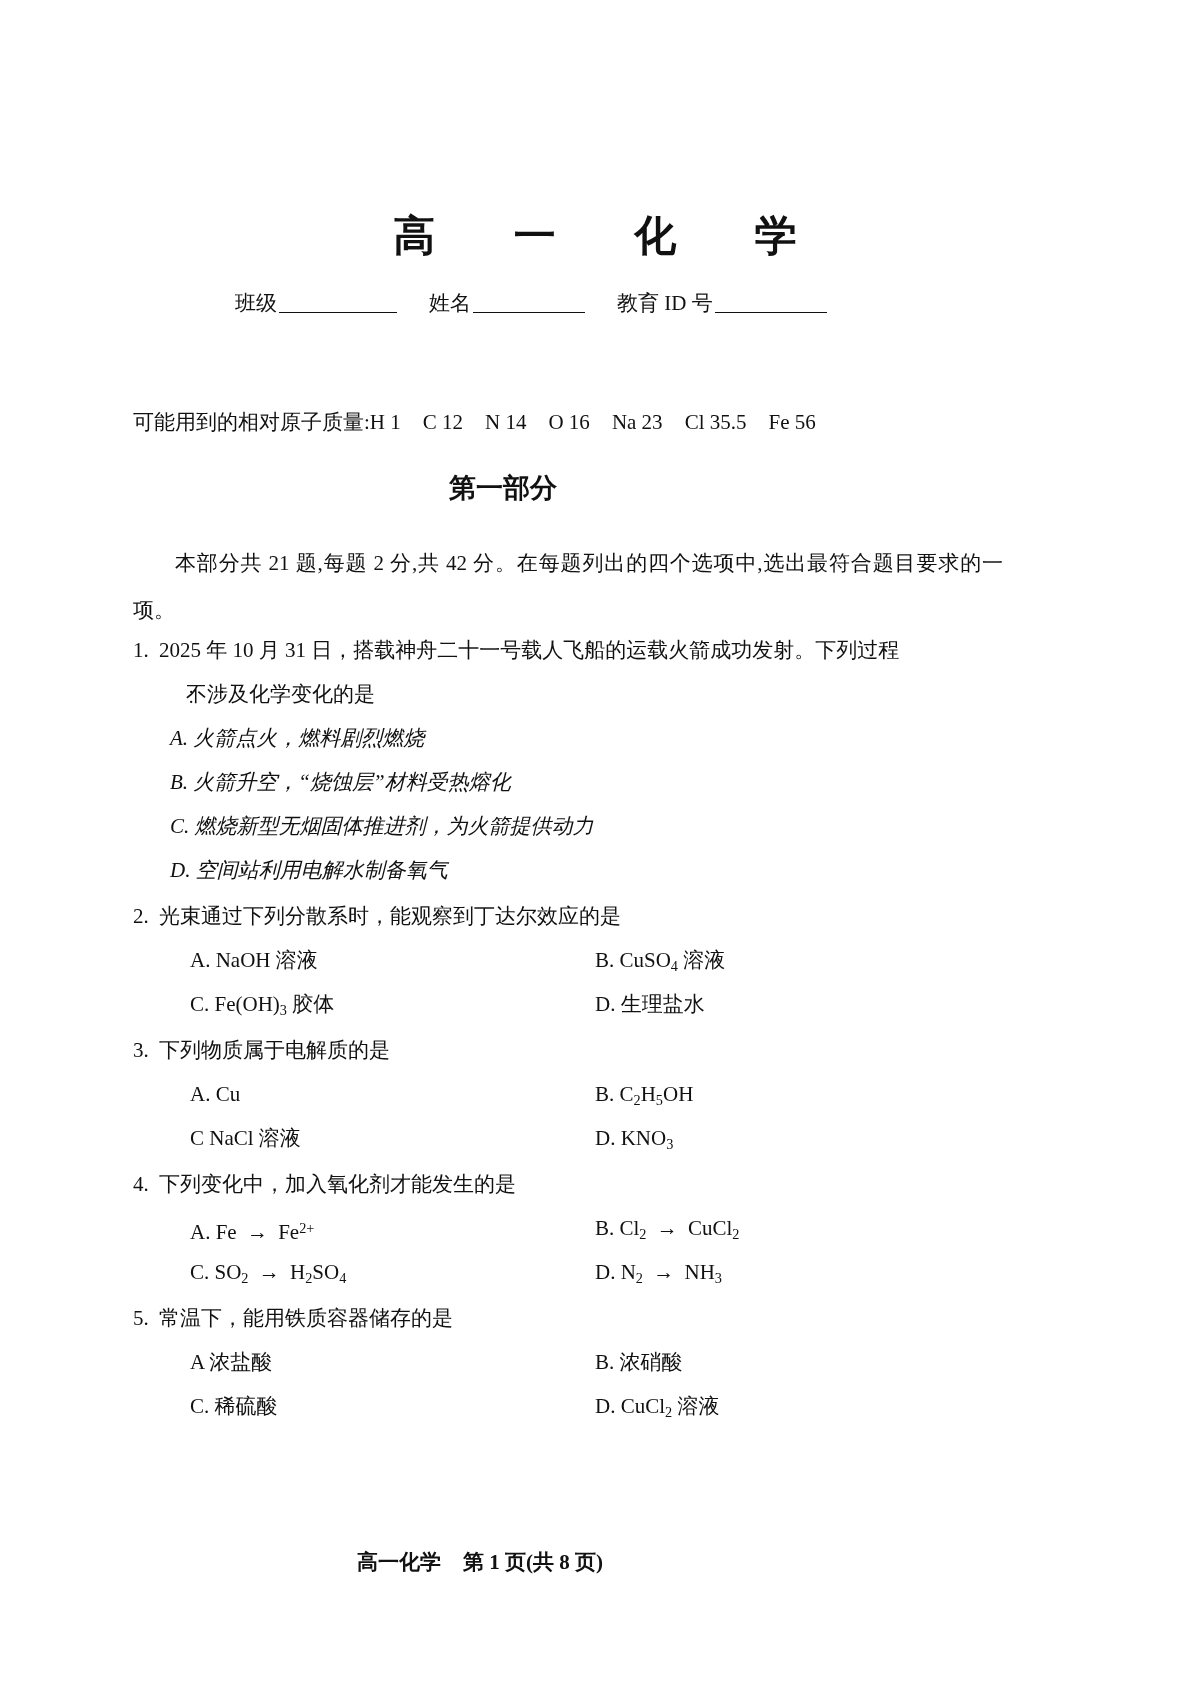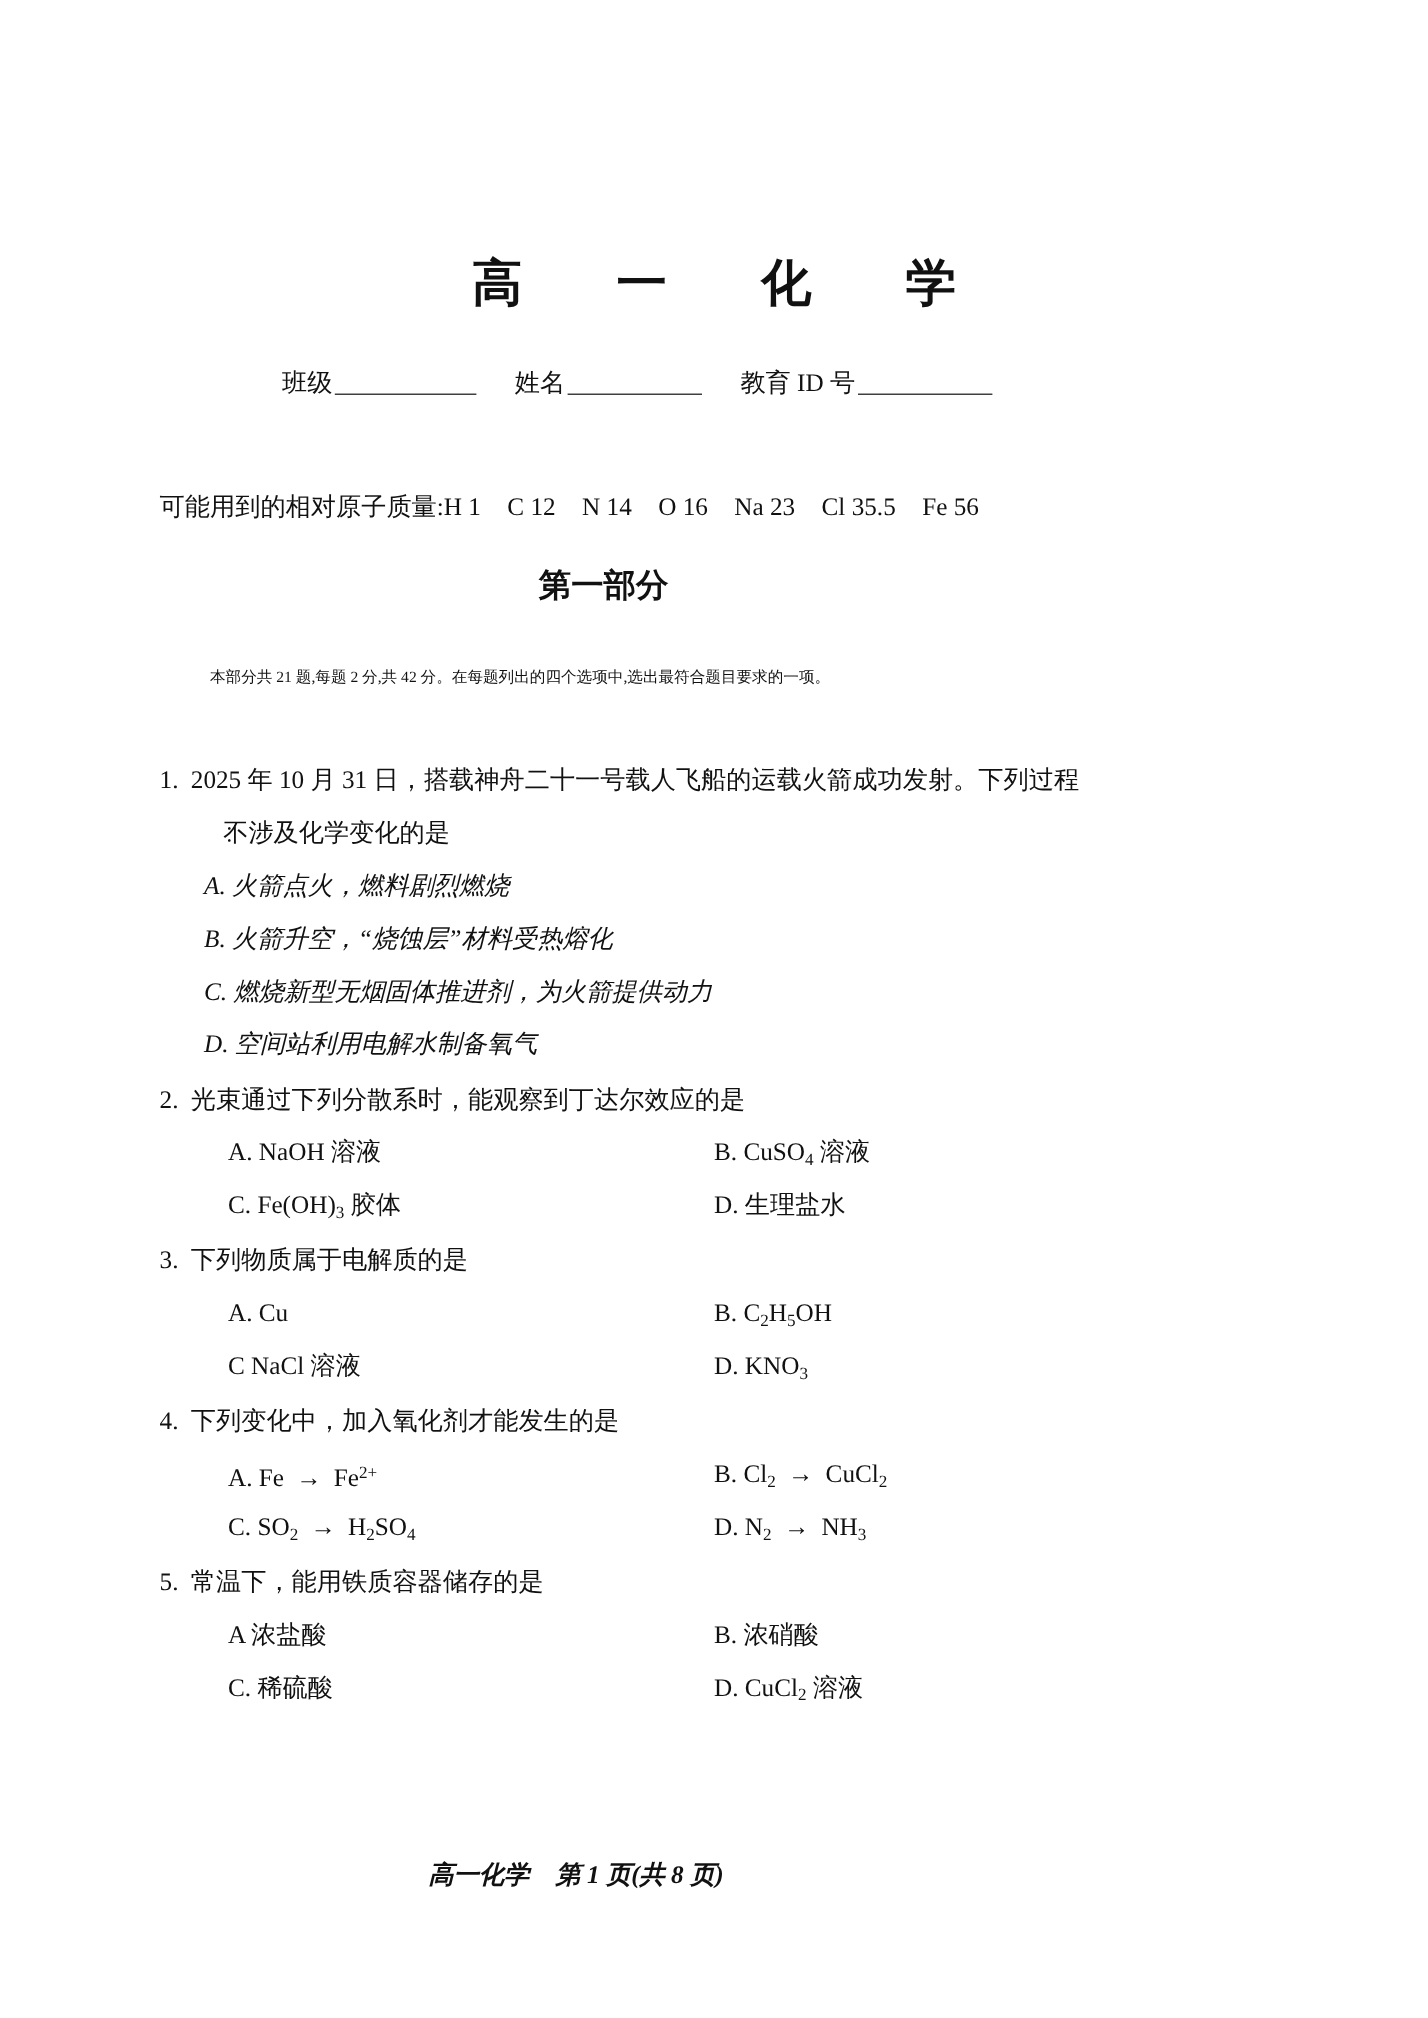--- a/index.html
+++ b/index.html
@@ -22,21 +22,20 @@
     text-indent:34px;
     font-family:"Liberation Serif","DejaVu Serif",serif;
     margin-top:32px;
   }
 
   
   .idline {
     position:absolute; left:235px; top:289px;
     font-size:21px;
     white-space:nowrap;
-    margin-top:16px;
   }
   .idline .lbl { font-weight:500; }
   .blank-s { display:inline-block; width:118px; border-bottom:1.6px solid #111; vertical-align:-3px; margin:0 2px; }
   .blank-m { display:inline-block; width:112px; border-bottom:1.6px solid #111; vertical-align:-3px; margin:0 2px; }
   .gap1 { display:inline-block; width:30px; }
   .gap2 { display:inline-block; width:30px; }
 
   
   .atomic {
     position:absolute; left:133px; top:408px;
@@ -47,21 +46,21 @@
 
   
   .part-head {
     position:absolute; left:0; top:470px; width:1006px;
     text-align:center; font-size:27px; font-weight:bold;
   }
 
   
   .instr {
     position:absolute; left:133px; top:540px; width:870px;
-    font-size:13px; line-height:47px; text-align:justify;
+    font-size:21px; line-height:47px; text-align:justify;
     text-indent:42px;
   }
 
   
   .questions { position:absolute; left:133px; top:628px; width:880px; }
   .q { margin-bottom:2px; }
   .q-stem {
     font-size:21px; line-height:44px;
     display:block;
     padding-left:0;
@@ -91,21 +90,21 @@
   .opts-grid .col-r {
     position:absolute; left:462px; top:0; font-size:21px; line-height:44px;
   }
   sub { font-size:0.68em; vertical-align:-0.28em; }
   sup { font-size:0.68em; vertical-align:0.42em; }
   .arrow { padding:0 5px; }
 
   
   .footer {
     position:absolute; left:0; top:1548px; width:960px;
-    text-align:center; font-size:21px; font-weight:bold;font-style:italic;
+    text-align:center; font-size:21px; font-weight:bold;
   }
   .footer .fsp { display:inline-block; width:22px; }
 </style>
 </head>
 <body>
 
 <div class="page">
 
   <div class="doc-title">高 一 化 学</div>
 

